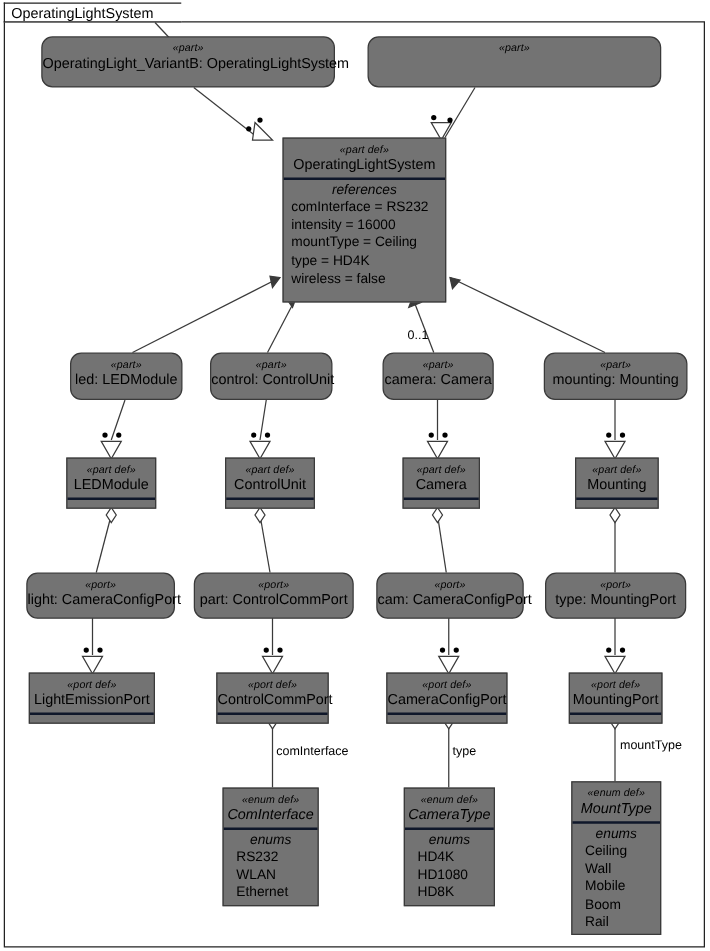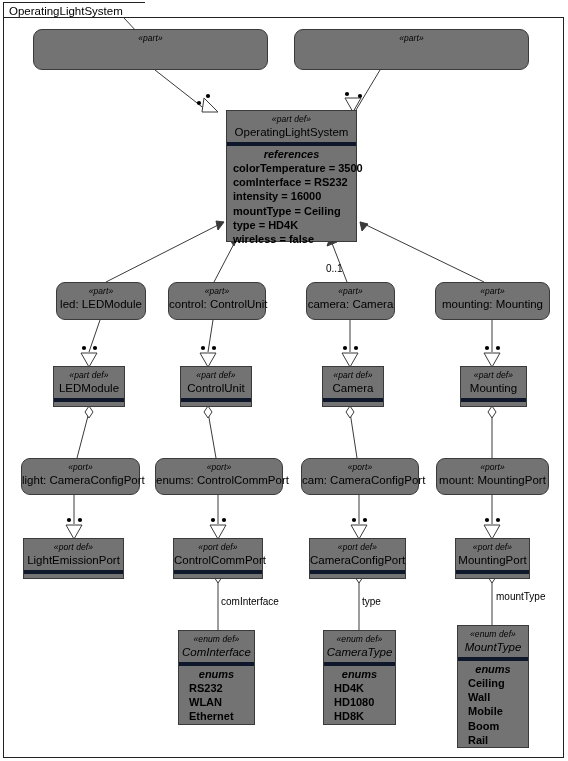--- a/index.html
+++ b/index.html
@@ -40,21 +40,21 @@
   .rounded { border-radius: 9px; }
   .kw {
     font-size: 8.5px; font-style: italic; line-height: 11px;
     letter-spacing: .1px;
   }
   .nm { font-size: 11.5px; line-height: 14px; white-space: nowrap; }
   .nm-italic { font-style: italic; }
 
   .node .hdr { padding-top: 3px; padding-bottom: 3px; }
 
-  .sep { border-top: 4px solid #0f172a; font-weight: bold; }
+  .sep { border-top: 2px solid #0f172a; }
 
   
   .compart { padding: 1px 0 3px 0; }
   .compart .ctitle {
     font-size: 11px; font-style: italic; text-align: center; line-height: 14px;
   }
   .compart .row {
     font-size: 11px; text-align: left; line-height: 14.2px;
     padding-left: 6px; white-space: nowrap;
   }
@@ -169,37 +169,37 @@
     <line x1="359" y1="578" x2="359" y2="630"></line>
     <polygon class="hollow" points="359,571 363,577 359,583 355,577"></polygon>
 
     <line x1="492" y1="578" x2="492" y2="625"></line>
     <polygon class="hollow" points="492,571 496,577 492,583 488,577"></polygon>
   </svg>
 
   <div class="node rounded" style="left:33px; top:29px; width:235px; height:41px;">
     <div class="hdr">
       <div class="kw">«part»</div>
+      <div class="nm">OperatingLight_VariantB: OperatingLightSystem</div>
     </div>
   </div>
 
   <div class="node rounded" style="left:294px; top:29px; width:235px; height:41px;">
     <div class="hdr">
       <div class="kw">«part»</div>
     </div>
   </div>
 
   <div class="node" style="left:226px; top:110px; width:131px; height:132px;">
     <div class="hdr">
       <div class="kw">«part def»</div>
       <div class="nm">OperatingLightSystem</div>
     </div>
     <div class="compart sep">
       <div class="ctitle">references</div>
-      <div class="row">colorTemperature = 3500</div>
       <div class="row">comInterface = RS232</div>
       <div class="row">intensity = 16000</div>
       <div class="row">mountType = Ceiling</div>
       <div class="row">type = HD4K</div>
       <div class="row">wireless = false</div>
     </div>
   </div>
 
   <div class="edge-label" style="left:326px; top:263px;">0..1</div>
 
@@ -266,35 +266,35 @@
   <div class="node rounded" style="left:21px; top:458px; width:119px; height:37px;">
     <div class="hdr">
       <div class="kw">«port»</div>
       <div class="nm">light: CameraConfigPort</div>
     </div>
   </div>
 
   <div class="node rounded" style="left:155px; top:458px; width:128px; height:37px;">
     <div class="hdr">
       <div class="kw">«port»</div>
-      <div class="nm">enums: ControlCommPort</div>
+      <div class="nm">part: ControlCommPort</div>
     </div>
   </div>
 
   <div class="node rounded" style="left:301px; top:458px; width:118px; height:37px;">
     <div class="hdr">
       <div class="kw">«port»</div>
       <div class="nm">cam: CameraConfigPort</div>
     </div>
   </div>
 
   <div class="node rounded" style="left:436px; top:458px; width:113px; height:37px;">
     <div class="hdr">
       <div class="kw">«port»</div>
-      <div class="nm">mount: MountingPort</div>
+      <div class="nm">type: MountingPort</div>
     </div>
   </div>
 
   <div class="node" style="left:23px; top:538px; width:101px; height:41px;">
     <div class="hdr">
       <div class="kw">«port def»</div>
       <div class="nm">LightEmissionPort</div>
     </div>
     <div class="strip sep"></div>
   </div>

